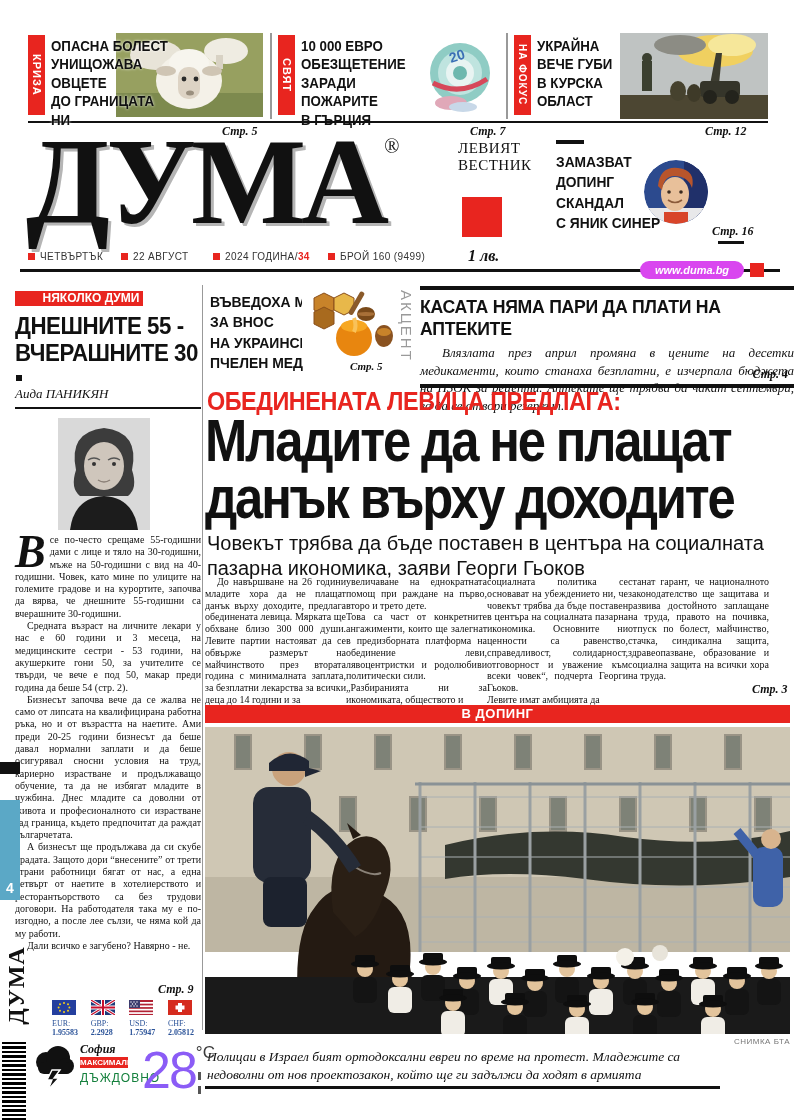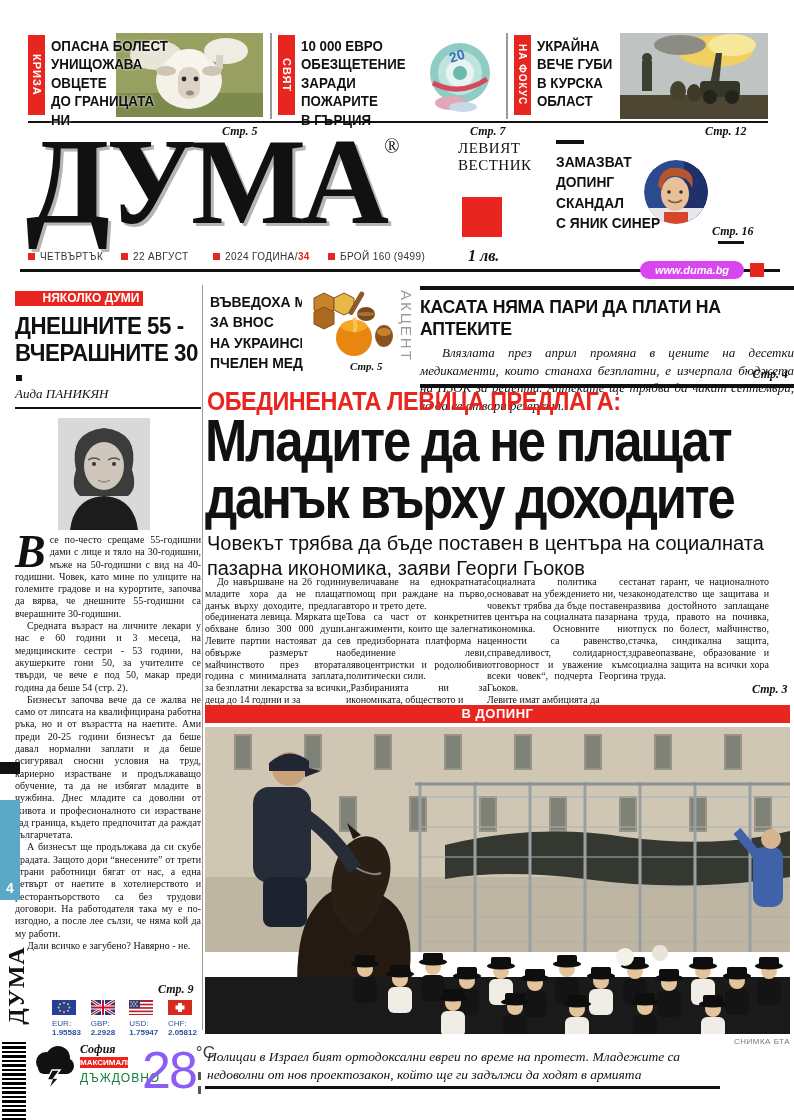--- a/index.html
+++ b/index.html
@@ -329,21 +329,21 @@
       <use href="#hm" x="440" y="276"></use>
       <use href="#hw" x="508" y="278"></use>
     <circle cx="420" cy="230" r="9" fill="#f4f1e8"></circle>
     <circle cx="455" cy="226" r="8" fill="#e8e4da"></circle>
   </svg>
 
   <div class="abs" style="left:205px;top:1037px;width:585px;text-align:right;font-size:8px;color:#777;letter-spacing:.5px;">СНИМКА БТА</div>
   <div class="abs script-it" style="left:207px;top:1048px;width:480px;font-size:13.5px;line-height:1.3;">Полицаи в Израел бият ортодоксални евреи по време на протест. Младежите са недоволни от нов проектозакон, който ще ги задължи да ходят в армията</div>
   <div class="abs hline" style="left:205px;top:1086px;width:515px;height:3px;"></div>
 
-  <div class="abs" style="left:52px;top:1000px;width:150px;display:flex;justify-content:space-between;">
+  <div class="abs" style="left:52px;top:1000px;width:150px;display:flex;justify-content:space-between;font-family:Liberation Serif, serif;">
     <div style="width:34px;">
       <svg width="24" height="15" viewBox="0 0 24 15">
         <rect width="24" height="15" fill="#243f9e"></rect>
         <g fill="#f7d117">
             <circle cx="12" cy="3" r="1"></circle>
             <circle cx="12" cy="12" r="1"></circle>
             <circle cx="8" cy="4.2" r="1"></circle>
             <circle cx="16" cy="4.2" r="1"></circle>
             <circle cx="8" cy="10.8" r="1"></circle>
             <circle cx="16" cy="10.8" r="1"></circle>

